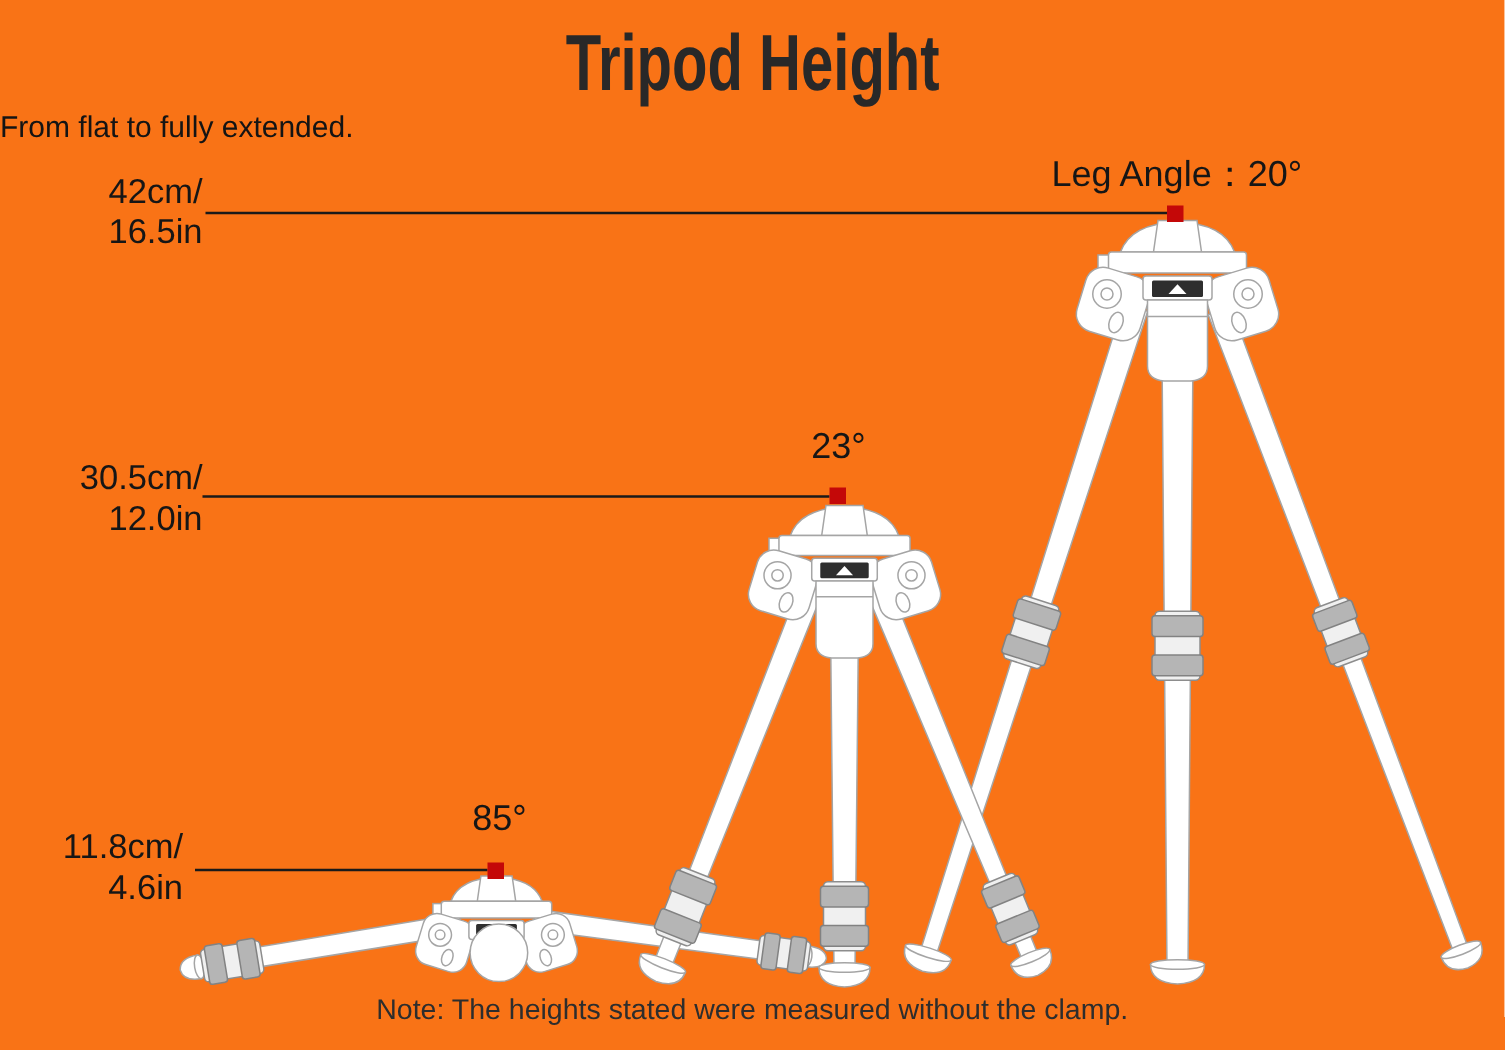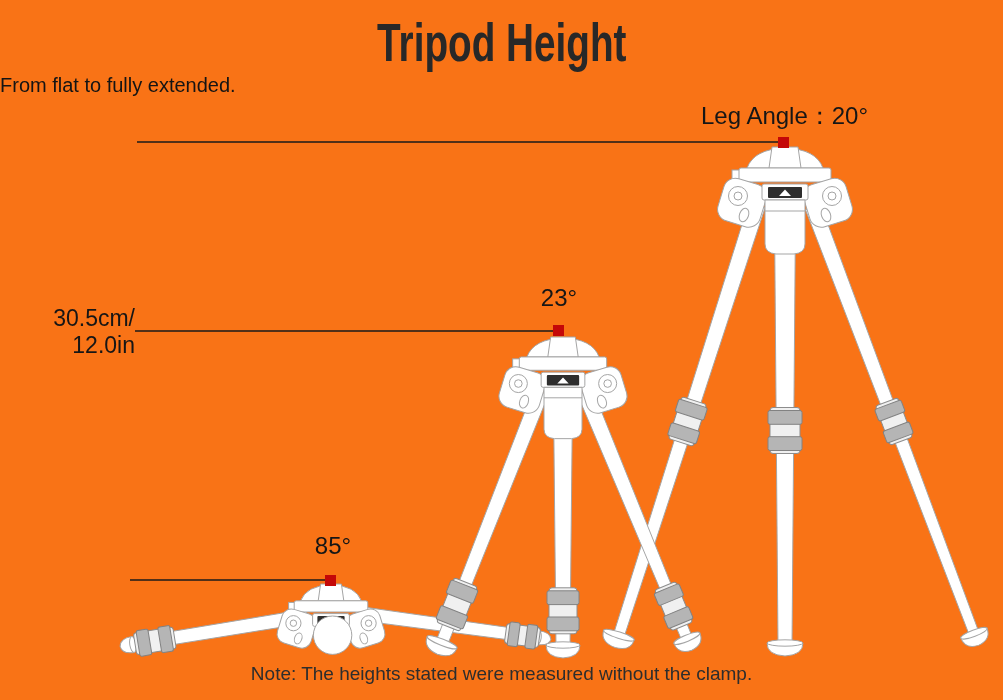--- a/index.html
+++ b/index.html
@@ -215,22 +215,30 @@
       <rect class="marker" x="778" y="137" width="11" height="11"></rect>
       <rect class="marker" x="553" y="325" width="11" height="11"></rect>
       <rect class="marker" x="325" y="575" width="11" height="11"></rect>
     </g>
   </svg>
 
   <h1 class="title"><span>Tripod Height</span></h1>
   <div class="subtitle">From flat to fully extended.</div>
   <div class="leg-angle">Leg Angle：20°</div>
 
+  <div class="meas" id="m-extended">
+    <div>42cm/</div>
+    <div>16.5in</div>
+  </div>
   <div class="meas" id="m-half">
     <div>30.5cm/</div>
     <div>12.0in</div>
   </div>
+  <div class="meas" id="m-flat">
+    <div>11.8cm/</div>
+    <div>4.6in</div>
+  </div>
 
   <div class="angle" id="a-half">23°</div>
   <div class="angle" id="a-flat">85°</div>
 
   <div class="note">Note: The heights stated were measured without the clamp.</div>
 </div>
 
 </body></html>

